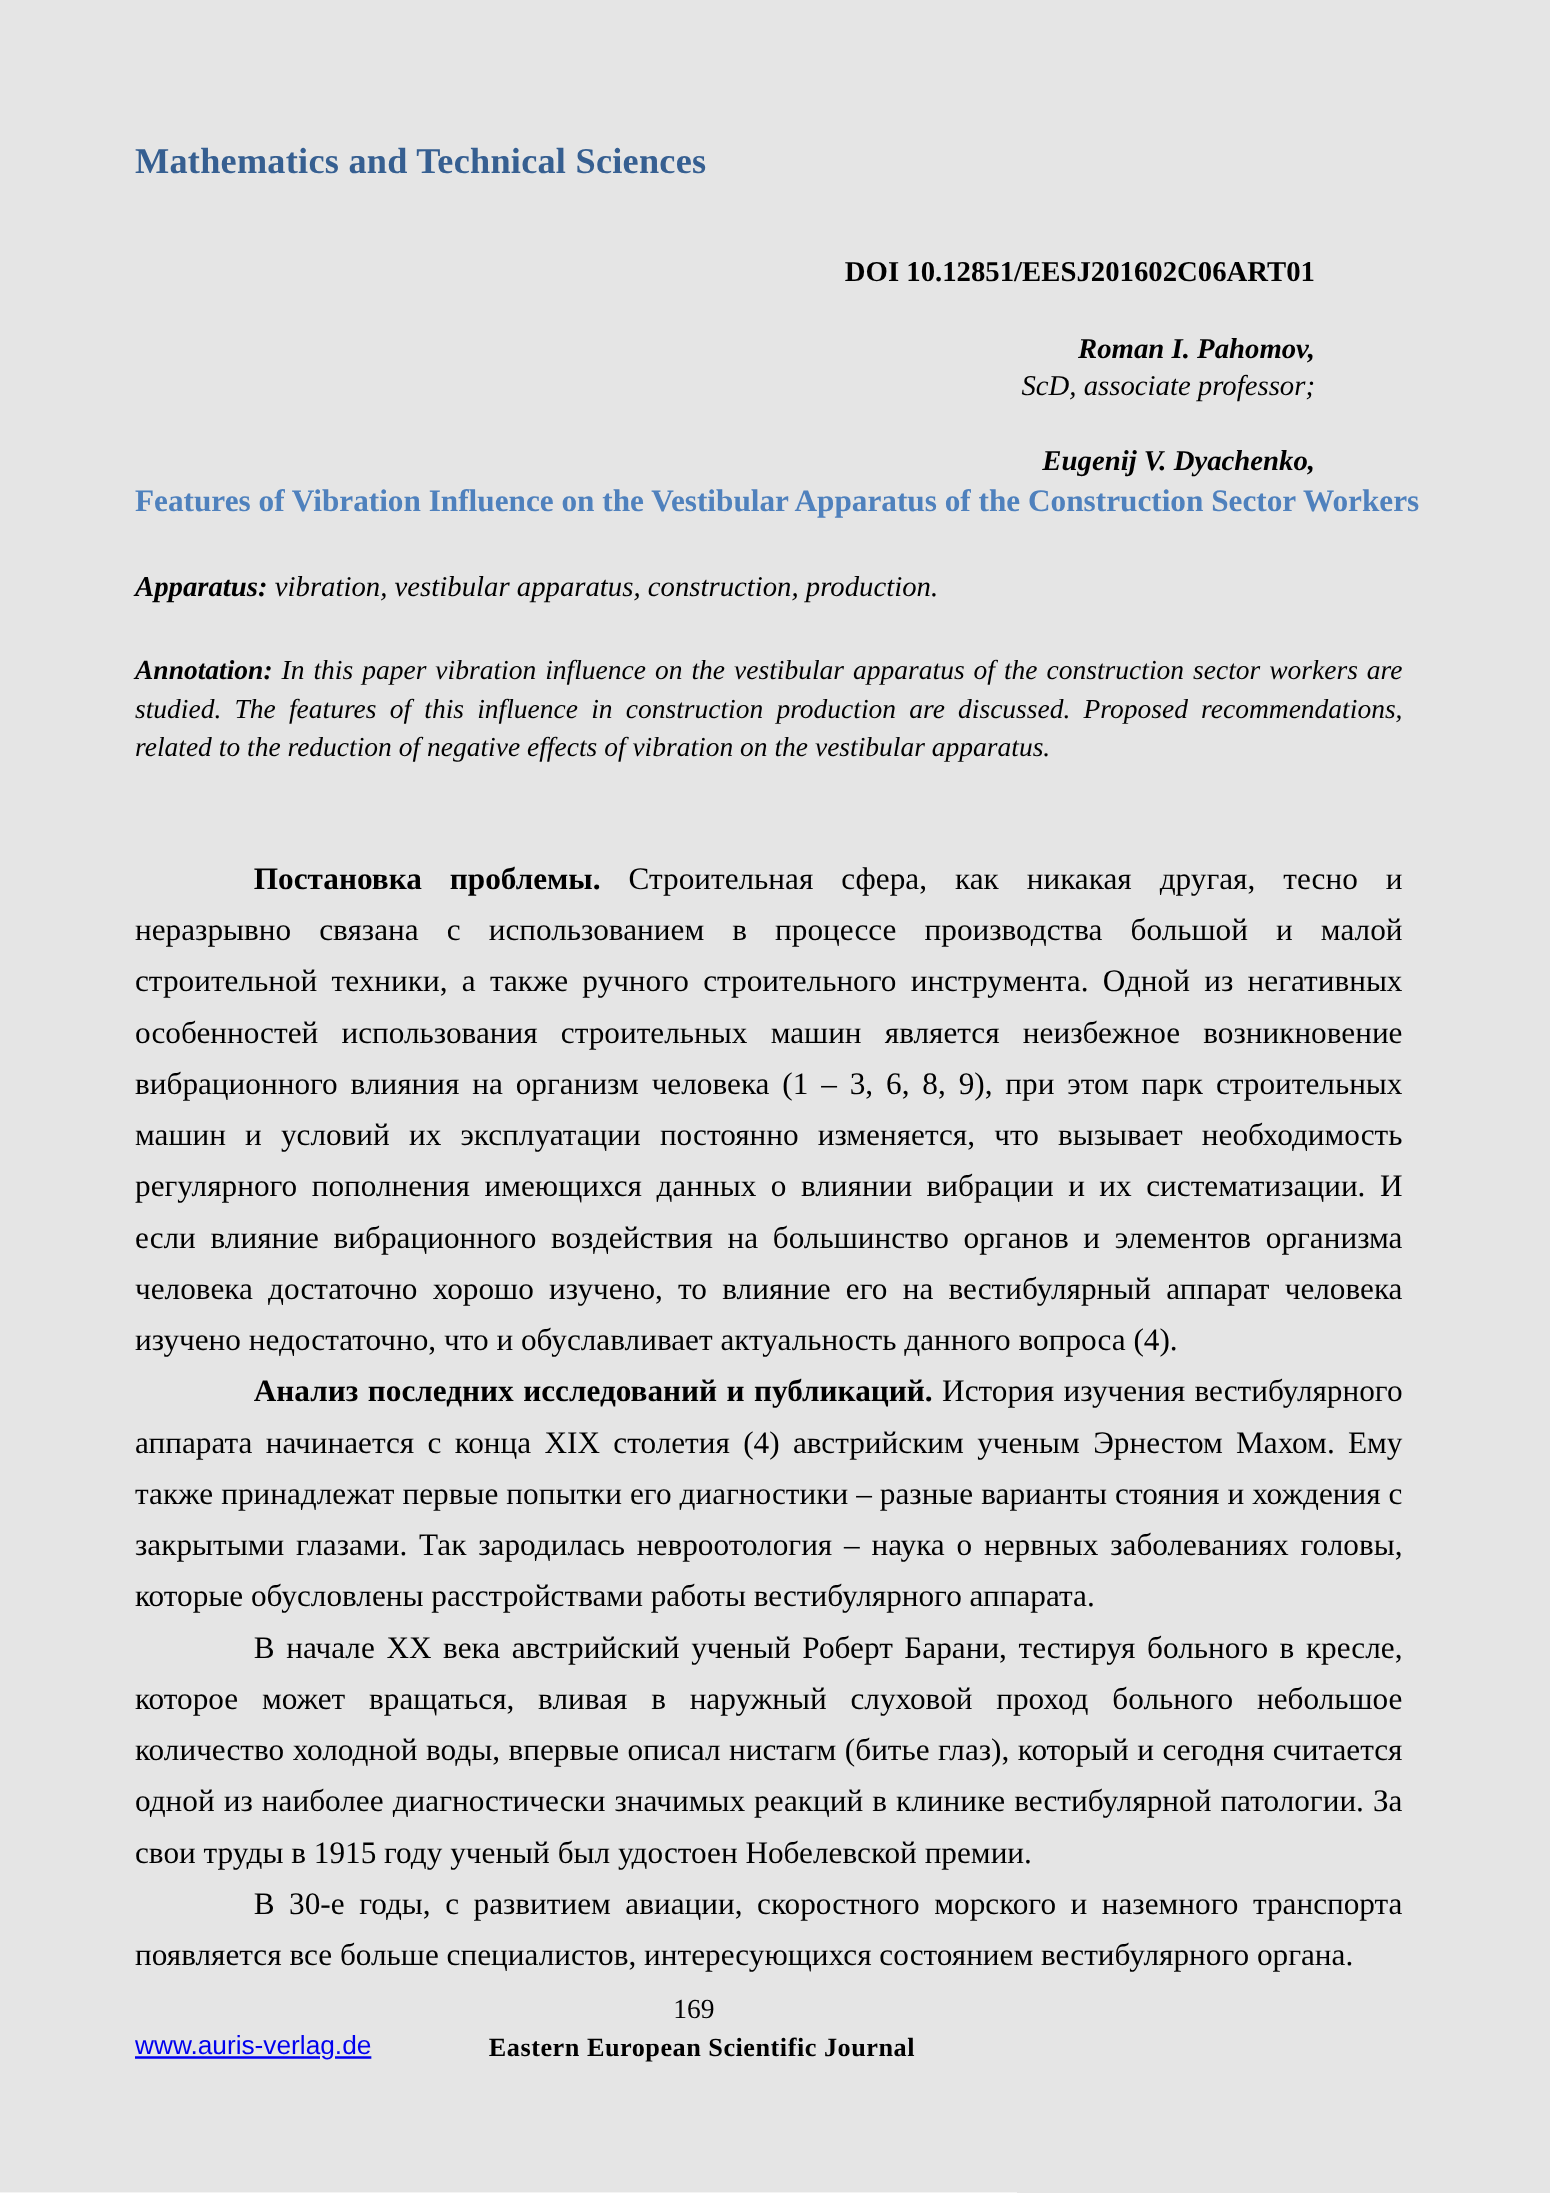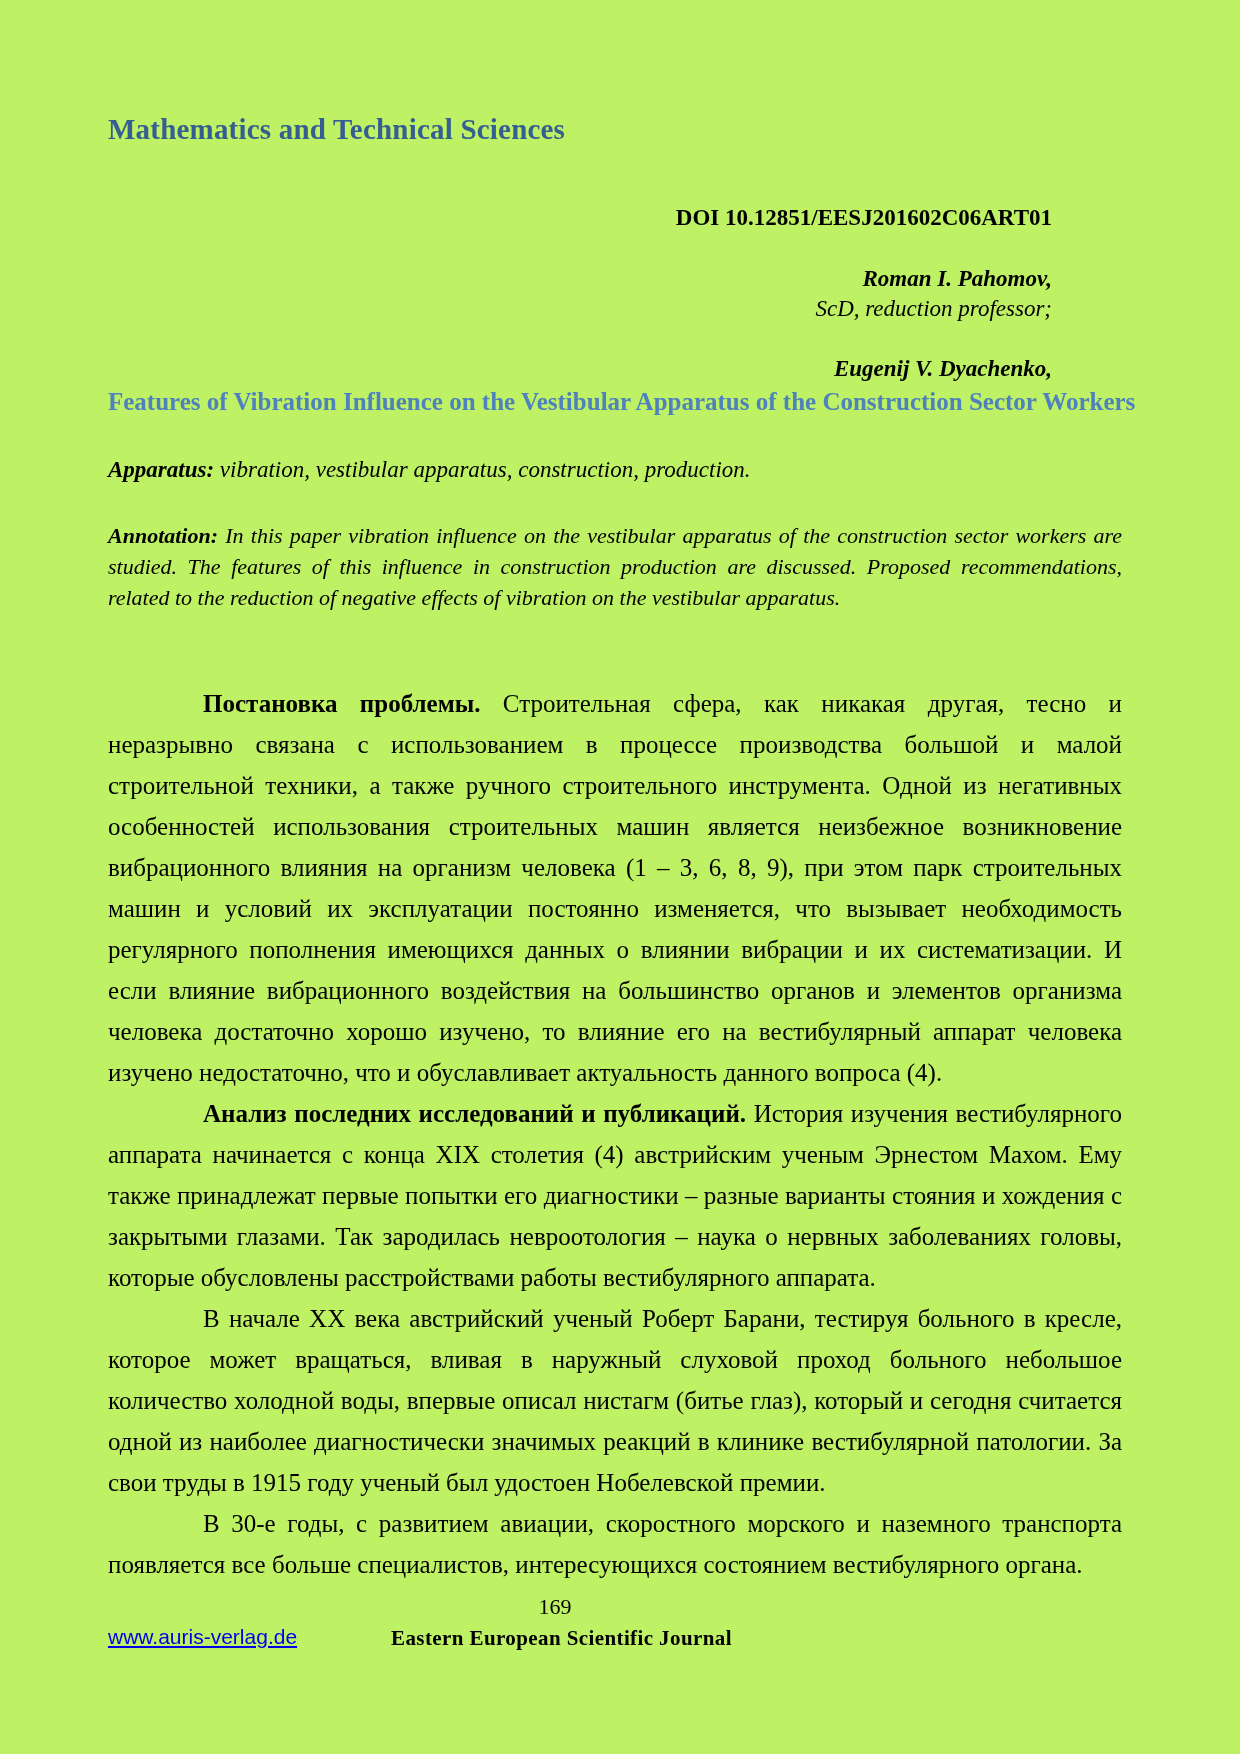--- a/index.html
+++ b/index.html
@@ -5,21 +5,21 @@
   :root{
     --header-blue:#365F91;
     --title-blue:#4F81BD;
     --link-blue:#0000EE;
   }
   *{box-sizing:border-box;}
   html,body{margin:0;padding:0;background:#ffffff;}
   .page{
     position:relative;
     width:1240px;height:1754px;
-    background:#bef264;
+    background:#e5e5e5;
     font-family:"Liberation Serif",serif;
     color:#000;
     overflow:hidden;
   }
   .content{margin-left:108px;width:1014px;}
   .section-header{
     padding-top:112px;
     font-size:29px;line-height:34px;
     font-weight:bold;
     color:var(--header-blue);
@@ -95,21 +95,21 @@
 
 <div class="page">
   <div class="content">
 
     <div class="section-header">Mathematics and Technical Sciences</div>
 
     <div class="doi-line">DOI 10.12851/EESJ201602C06ART01</div>
 
     <div class="author-block">
       <div class="author-name">Roman I. Pahomov,</div>
-      <div>ScD, reduction professor;</div>
+      <div>ScD, associate professor;</div>
       <div class="author-gap"></div>
       <div class="author-name">Eugenij V. Dyachenko,</div>
     </div>
 
     <div class="article-title">Features of Vibration Influence on the Vestibular Apparatus of the Construction Sector Workers</div>
 
     <div class="keywords-line">
       <span class="label">Apparatus:</span>
       <span>vibration, vestibular apparatus, construction, production.</span>
     </div>

